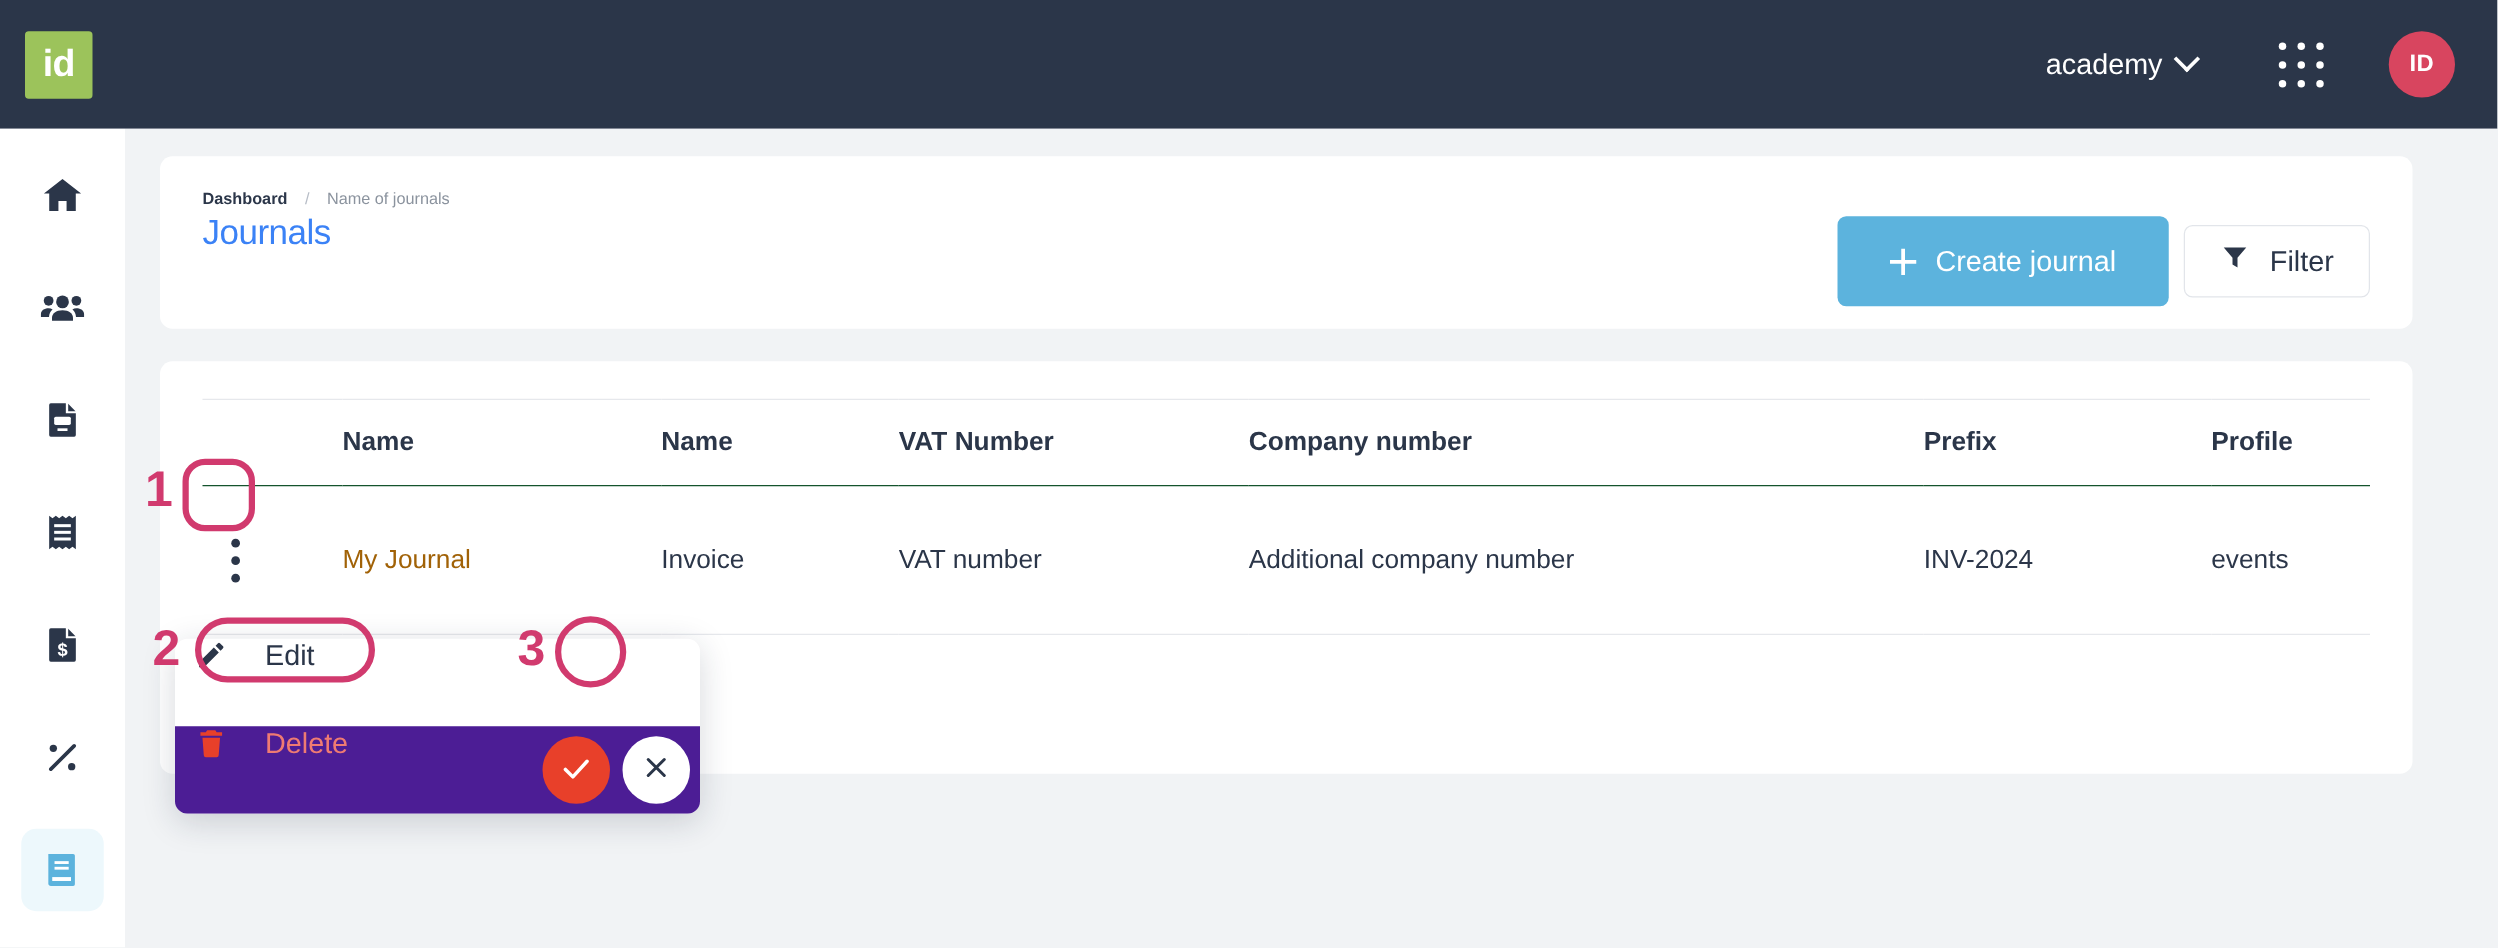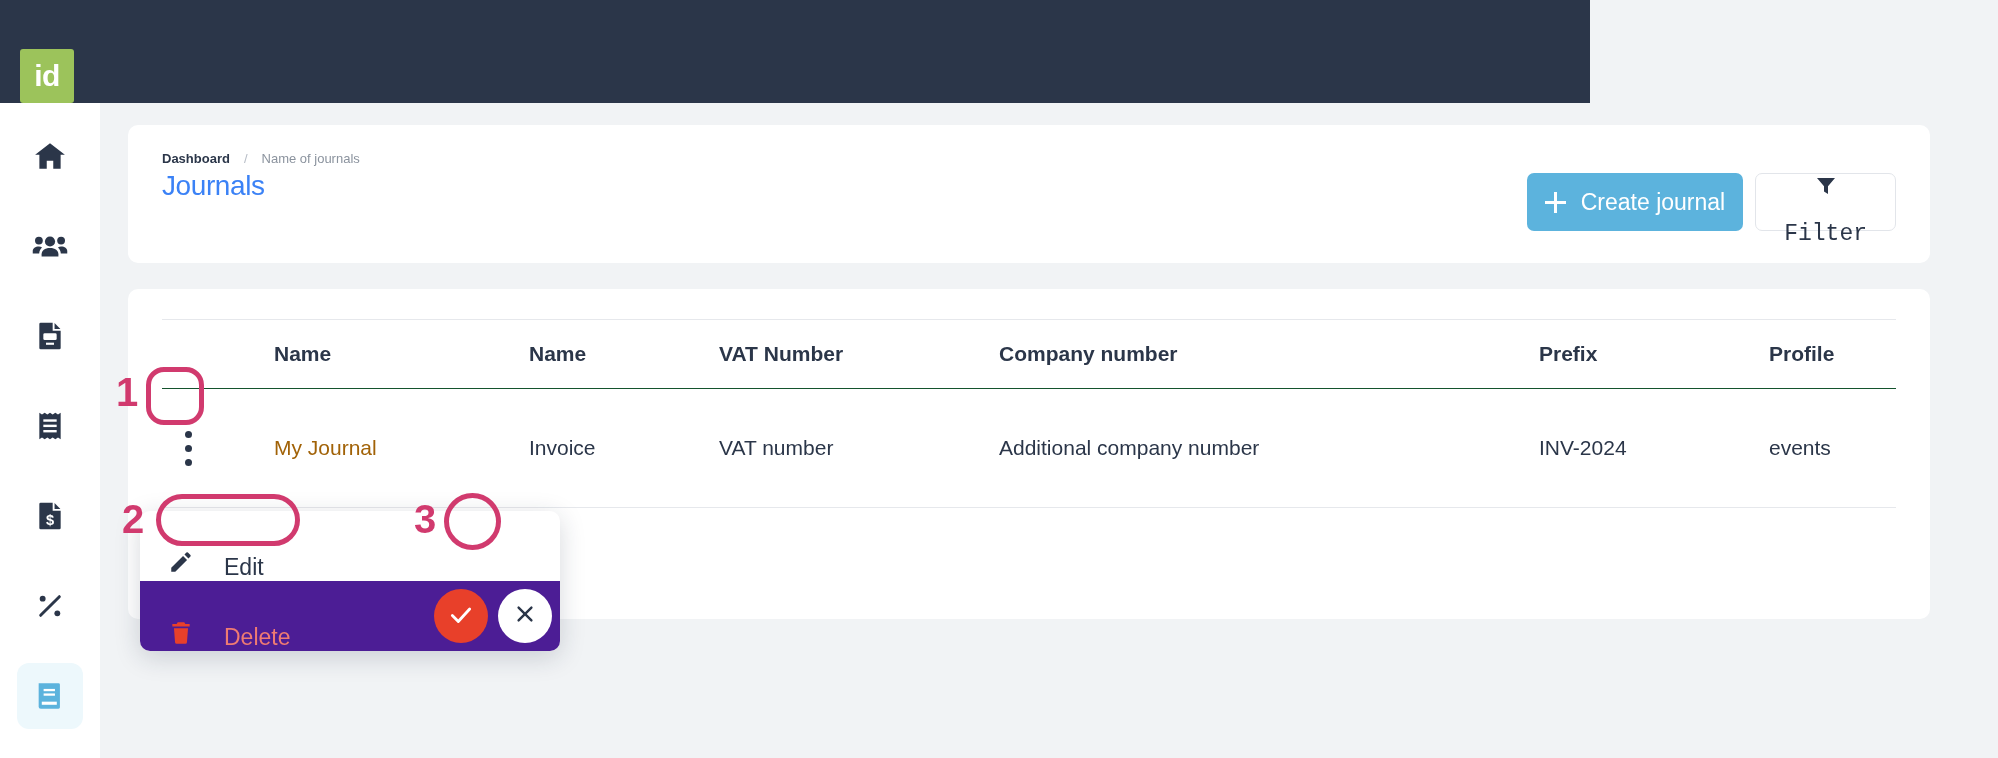--- a/index.html
+++ b/index.html
@@ -13,23 +13,23 @@
   }
   .app {
     position: relative;
     width: 1998px; height: 758px;
     background: #f1f3f5;
   }
 
   
   .topbar {
     position: absolute; top: 0; left: 0;
-    width: 1590px; height: 103px;
+    width: 1998px; height: 103px;
     background: #2b3649;
-    display: flex; align-items: flex-end;
+    display: flex; align-items: center;
   }
   .logo {
     width: 54px; height: 54px;
     margin-left: 20px;
     background: #9cc35b;
     border-radius: 3px;
     display: flex; align-items: center; justify-content: center;
     color: #ffffff;
     font-size: 30px;
     font-weight: 700;
@@ -132,26 +132,26 @@
     color: #3b82f6;
     font-weight: 400;
     letter-spacing: -0.4px;
   }
   .header-actions {
     position: absolute;
     top: 48px; right: 34px;
     display: flex; align-items: center; gap: 12px;
   }
   .btn-primary {
-    height: 58px;
+    height: 72px;
     background: #5cb3dd;
     color: #ffffff;
     border: none; border-radius: 7px;
     font-size: 23px;
-    padding: 0 18px;
+    padding: 0 42px;
     display: flex; align-items: center; gap: 15px;
     cursor: pointer;
     font-family: "Liberation Sans", sans-serif;
   }
   .plus {
     position: relative; display: inline-block;
     width: 21px; height: 21px;
   }
   .plus:before, .plus:after {
     content: ""; position: absolute; background: #ffffff;
@@ -160,22 +160,21 @@
   .plus:after  { top: 9px; left: 0; height: 3px; width: 21px; }
   .btn-secondary {
     height: 58px;
     background: #ffffff;
     color: #2b3649;
     border: 1px solid #e2e5ea; border-radius: 7px;
     font-size: 23px;
     padding: 0 28px;
     display: flex; align-items: center; gap: 16px;
     cursor: pointer;
-    font-family: Liberation Mono, monospace;
-    flex-direction: column;
+    font-family: Liberation Sans, sans-serif;
   }
 
   .table-card {
     margin-top: 26px;
     padding: 30px 34px 60px 34px;
     min-height: 330px;
     position: relative;
   }
   table.journals {
     width: 100%;
@@ -221,23 +220,23 @@
     position: absolute;
     left: 12px; top: 222px;
     width: 420px;
     background: #ffffff;
     border-radius: 10px;
     box-shadow: 0 6px 26px rgba(30,40,60,0.18);
     overflow: hidden;
     z-index: 20;
   }
   .menu-item {
-    display: flex; align-items: flex-end;
+    display: flex; align-items: flex-start;
     height: 70px;
-    padding-left: 28px;
+    padding-left: 16px;
     gap: 30px;
     font-size: 23px;
     color: #2b3649;
     cursor: pointer;
     position: relative;
   }
   .menu-item.danger { background: #4c1d95; color: #ef7b72; }
   .menu-confirm {
     position: absolute;
     right: 8px; top: 50%;
@@ -278,20 +277,38 @@
   .anno-box.pill { border-radius: 34px; }
   .anno-box.circle { border-radius: 50%; }
 </style>
 </head>
 <body>
 
 <div class="app">
 
   <div class="topbar">
     <div class="logo">id</div>
+    <div class="topbar-right">
+      <div class="org-switcher">
+        <span>academy</span>
+        <span class="chev"></span>
+      </div>
+      <div class="apps-grid">
+        <i></i>
+          <i></i>
+          <i></i>
+        <i></i>
+          <i></i>
+          <i></i>
+        <i></i>
+          <i></i>
+          <i></i>
+      </div>
+      <div class="avatar">ID</div>
+    </div>
   </div>
 
   <div class="sidebar">
     <div class="side-item">
       <span>
         <svg width="34" height="34" viewBox="0 0 24 24" fill="#2b3649">
             <path d="M12 3 1.5 11.2h3V21h5.2v-5.6h4.6V21h5.2v-9.8h3z"></path>
           </svg>
       </span>
     </div>

